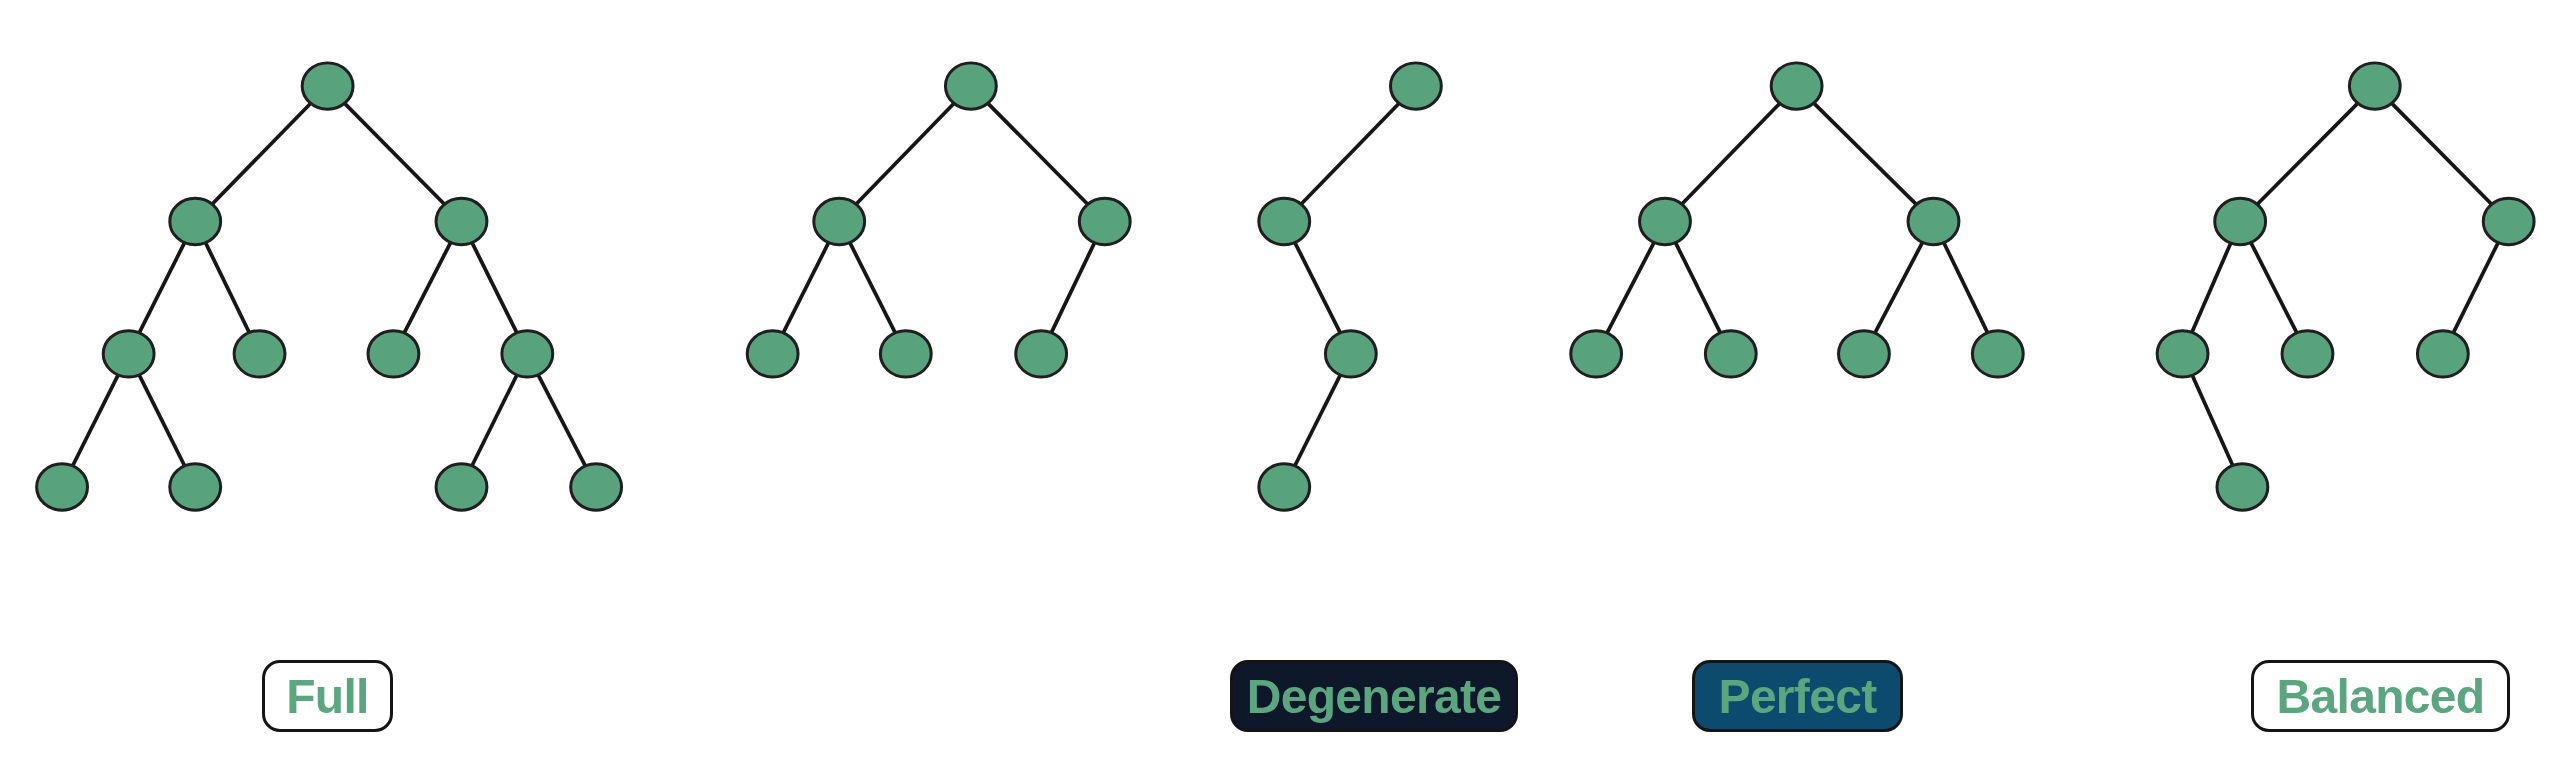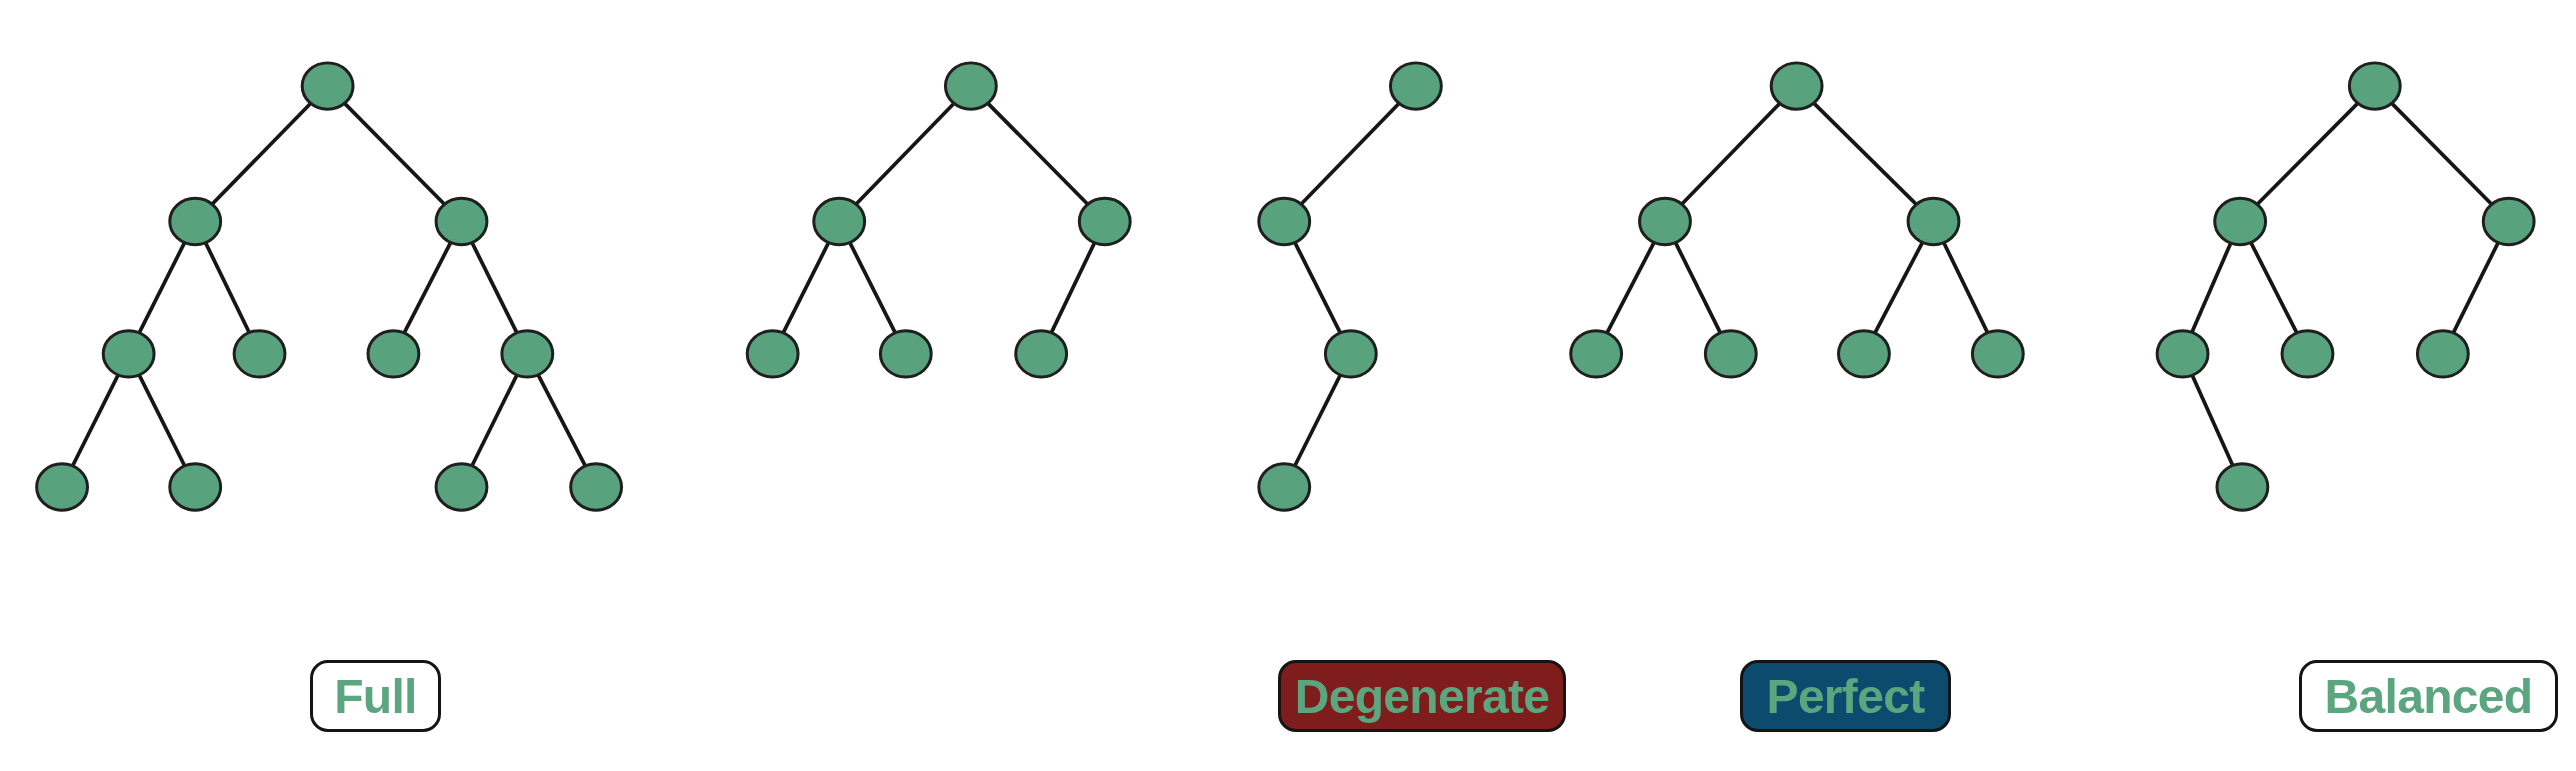--- a/index.html
+++ b/index.html
@@ -35,21 +35,20 @@
     position: absolute;
     box-sizing: border-box;
     background: #ffffff;
     text-align: right;
     font-weight: 700;
     letter-spacing: -0.7px;
     white-space: nowrap;
     display: flex;
     align-items: center;
     justify-content: center;
-    margin-left: 48px;
   }
 </style>
 </head>
 <body>
 
 <div id="stage" style="width: 2576px; height: 772px; background: rgb(255, 255, 255);">
   <svg id="trees" viewBox="0 0 3444 1032" xmlns="http://www.w3.org/2000/svg">
       <g>
         <line x1="438" y1="115" x2="261" y2="296" stroke="#161616" stroke-width="5"></line>
         <line x1="438" y1="115" x2="617" y2="296" stroke="#161616" stroke-width="5"></line>
@@ -123,21 +122,21 @@
         <ellipse cx="2918" cy="473" rx="34" ry="31" fill="#58a37d" stroke="#1f1f1f" stroke-width="4"></ellipse>
         <ellipse cx="3085" cy="473" rx="34" ry="31" fill="#58a37d" stroke="#1f1f1f" stroke-width="4"></ellipse>
         <ellipse cx="3266" cy="473" rx="34" ry="31" fill="#58a37d" stroke="#1f1f1f" stroke-width="4"></ellipse>
         <ellipse cx="2998" cy="651" rx="34" ry="31" fill="#58a37d" stroke="#1f1f1f" stroke-width="4"></ellipse>
       </g>
     </svg>
   <div id="labels">
       <div class="label-box" style="left: 262px; top: 660px; width: 131px; height: 72px; border: 3.7px solid rgb(20, 20, 20); border-radius: 18px; background: rgb(255, 255, 255); color: rgb(91, 165, 127); font-size: 48px;">
         <span>Full</span>
       </div>
-      <div class="label-box" style="left: 1230px; top: 660px; width: 288px; height: 72px; border: 3.7px solid rgb(20, 20, 20); border-radius: 18px; background: #7f1d1d; color: rgb(91, 165, 127); font-size: 48px;">
+      <div class="label-box" style="left: 1230px; top: 660px; width: 288px; height: 72px; border: 3.7px solid rgb(20, 20, 20); border-radius: 18px; background: #0f172a; color: rgb(91, 165, 127); font-size: 48px;">
         <span>Degenerate</span>
       </div>
       <div class="label-box" style="left: 1692px; top: 660px; width: 211px; height: 72px; border: 3.7px solid rgb(20, 20, 20); border-radius: 18px; background: #0c4a6e; color: rgb(91, 165, 127); font-size: 48px;">
         <span>Perfect</span>
       </div>
       <div class="label-box" style="left: 2251px; top: 660px; width: 259px; height: 72px; border: 3.7px solid rgb(20, 20, 20); border-radius: 18px; background: rgb(255, 255, 255); color: rgb(91, 165, 127); font-size: 48px;">
         <span>Balanced</span>
       </div>
     </div>
 </div>

